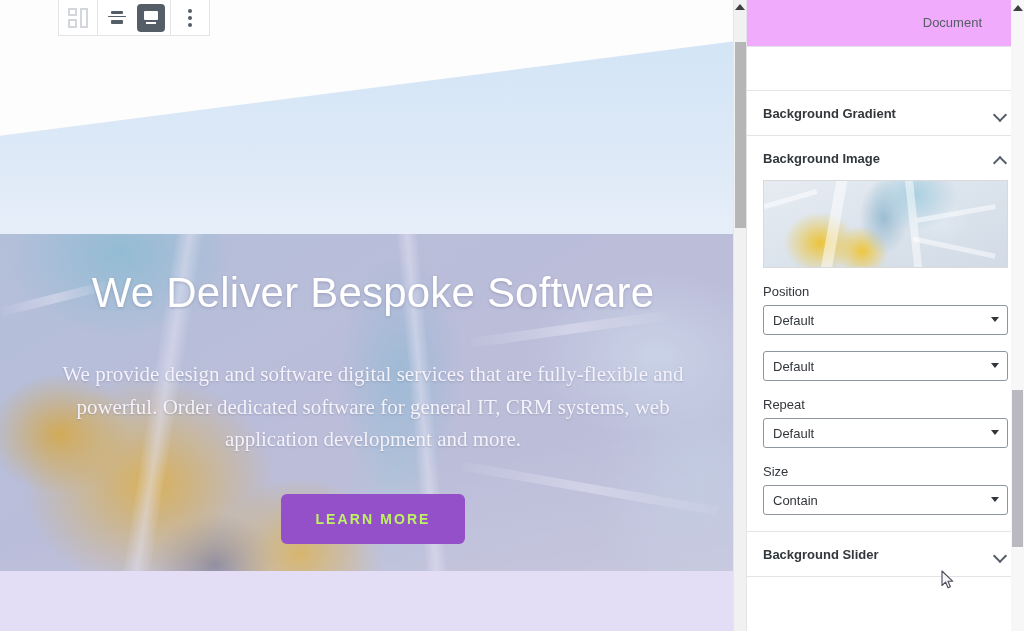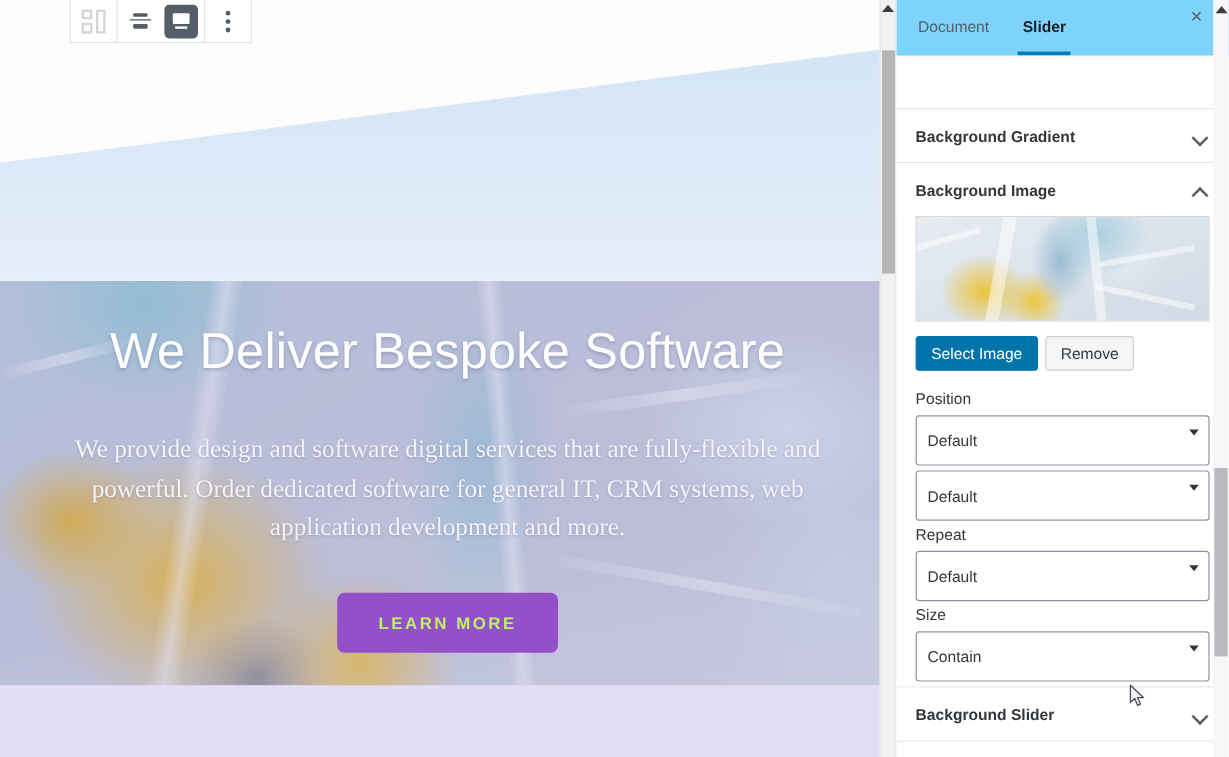--- a/index.html
+++ b/index.html
@@ -271,26 +271,27 @@
     width: 278px;
     height: 631px;
     background: #ffffff;
     border-left: 1px solid #e2e4e7;
     box-sizing: border-box;
     overflow: hidden;
   }
   .sidebar-header {
     height: 47px;
     display: flex;
-    align-items: flex-start;
+    align-items: flex-end;
     padding: 0 14px 0 18px;
     border-bottom: 1px solid #e2e4e7;
     box-sizing: border-box;
-    background: #7dd3fc;
-    position: relative;
+    background: #f0abfc;
+    position: relative;
+    flex-direction: column;
   }
   .side-tab {
     font-size: 13px;
     color: #555d66;
     padding: 0 0 2px 0;
     margin-right: 28px;
     height: 46px;
     line-height: 46px;
     cursor: pointer;
     position: relative;
@@ -440,21 +441,21 @@
     color: #32373c;
     margin-bottom: 6px;
     font-family: "Liberation Sans", sans-serif;
   }
   .select-wrap {
     position: relative;
     height: 30px;
   }
   .select-box {
     width: 100%;
-    height: 42px;
+    height: 30px;
     border: 1px solid #8d96a0;
     border-radius: 3px;
     background: #fff;
     box-sizing: border-box;
     font-size: 13px;
     color: #32373c;
     padding: 0 26px 0 9px;
     display: flex;
     align-items: center;
     cursor: pointer;
@@ -611,24 +612,20 @@
         <div class="panel-body">
 
           <div class="thumb">
             <div class="tline tl1"></div>
             <div class="tline tl2"></div>
             <div class="tline tl3"></div>
             <div class="tline tl4"></div>
             <div class="tline tl5"></div>
           </div>
 
-          <div class="btn-row">
-            <button class="btn-primary">Select Image</button>
-            <button class="btn-secondary">Remove</button>
-          </div>
 
           <div class="field">
             <label class="field-label">Position</label>
             <div class="select-wrap">
               <div class="select-box">Default</div>
               <span class="select-caret"></span>
             </div>
           </div>
 
           <div class="field">

